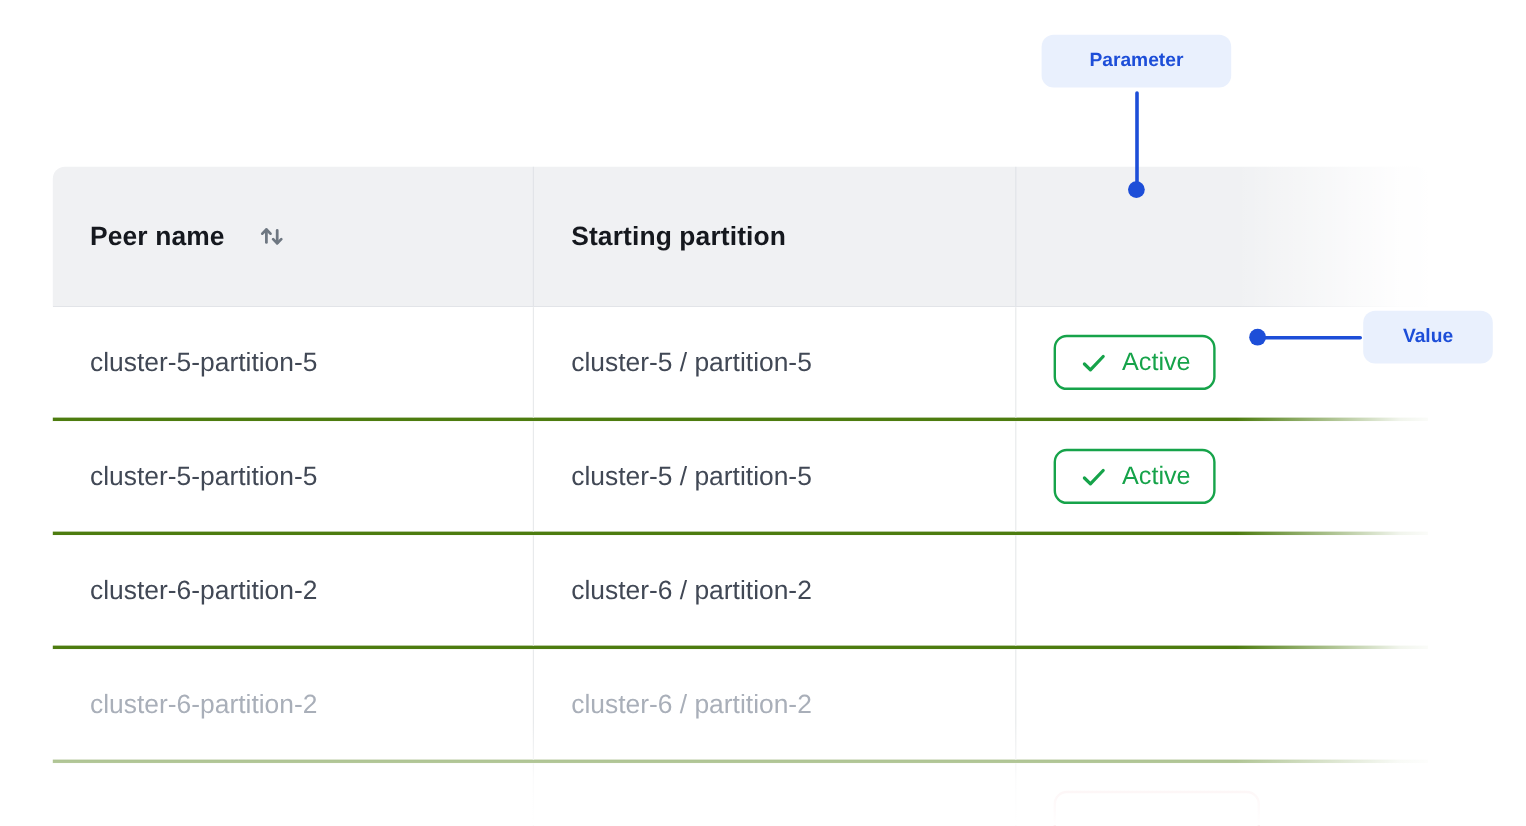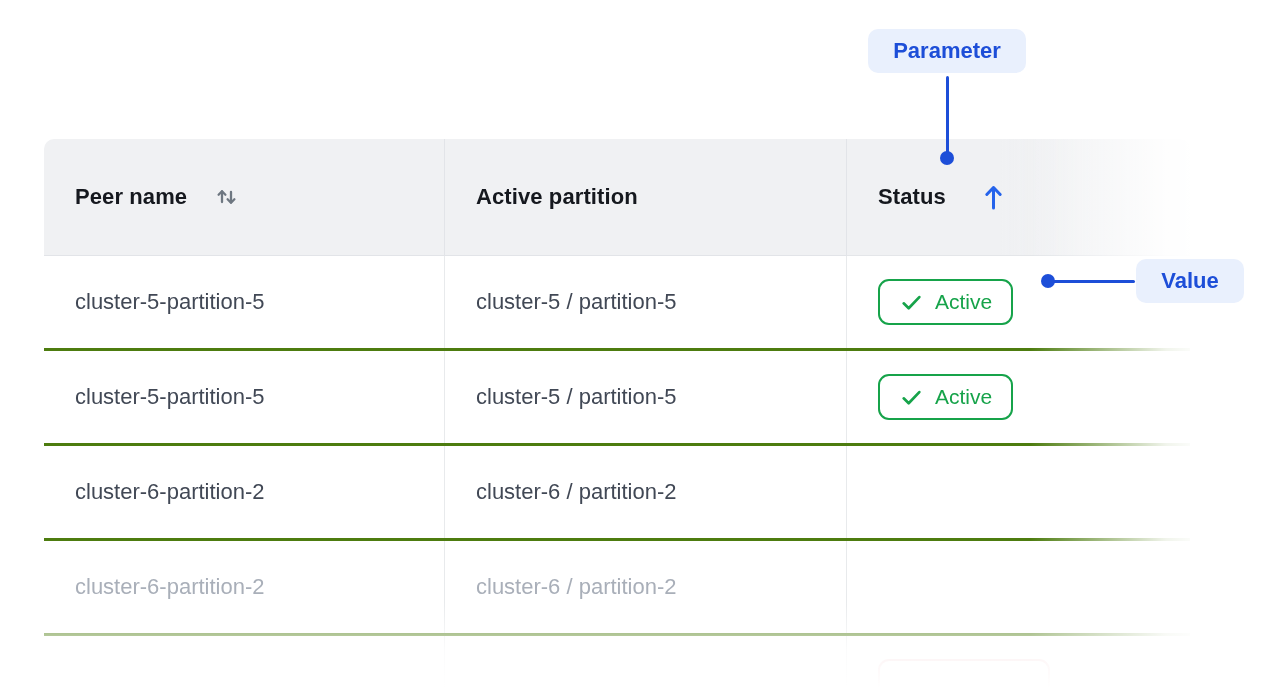--- a/index.html
+++ b/index.html
@@ -82,21 +82,21 @@
   .badge.starting { color: #a43bf2; }
   .badge.pending  { color: #9aa1ac; border-color: #d2d5da; }
   .badge.failed   { color: #f2bfc3; min-width: 172px; height: 46px; }
 
   
   .bubble {
     position: absolute;
     display: flex; align-items: center; justify-content: center;
     background: #e9f0fd;
     color: #1d4ed8;
-    font-size: 22px;
+    font-size: 16px;
     font-weight: 600;
     border-radius: 10px;
     z-index: 20;
   }
   .bubble.parameter { left: 868px; top: 29px; width: 158px; height: 44px; }
   .bubble.value     { left: 1136px; top: 259px; width: 108px; height: 44px; }
   .pointer-line { position: absolute; background: #1d4ed8; z-index: 20; border-radius: 2px; }
   .pointer-line.param-line { left: 946px; top: 76px; width: 3px; height: 78px; }
   .pointer-line.value-line { left: 1050px; top: 280px; width: 85px; height: 3px; }
   .pointer-dot {
@@ -149,30 +149,21 @@
         <span class="sort-icon">
           <svg width="27" height="28" viewBox="0 0 27 28" fill="none" stroke="#6e7781" stroke-width="2.3" stroke-linecap="round" stroke-linejoin="round">
             <path d="M9 19 L9 8.5"></path>
               <path d="M5.6 11.7 L9 8.2 L12.4 11.7"></path>
             <path d="M18 9 L18 19.5"></path>
               <path d="M14.6 16.3 L18 19.8 L21.4 16.3"></path>
           </svg>
         </span>
       </div>
       <div class="th col2">
-        <span>Active partition</span>
-      </div>
-      <div class="th col3">
-        <span>Status</span>
-        <span class="sort-asc-icon">
-          <svg width="27" height="30" viewBox="0 0 27 30" fill="none" stroke="#2563eb" stroke-width="3" stroke-linecap="round" stroke-linejoin="round">
-            <path d="M13.5 26 L13.5 6"></path>
-              <path d="M6.8 12.5 L13.5 5.5 L20.2 12.5"></path>
-          </svg>
-        </span>
+        <span>Starting partition</span>
       </div>
     </div>
 
     <div class="tbody">
 
       <div class="tr">
         <div class="td col1">cluster-5-partition-5</div>
         <div class="td col2">cluster-5 / partition-5</div>
         <div class="td col3">
           <span class="badge active">

